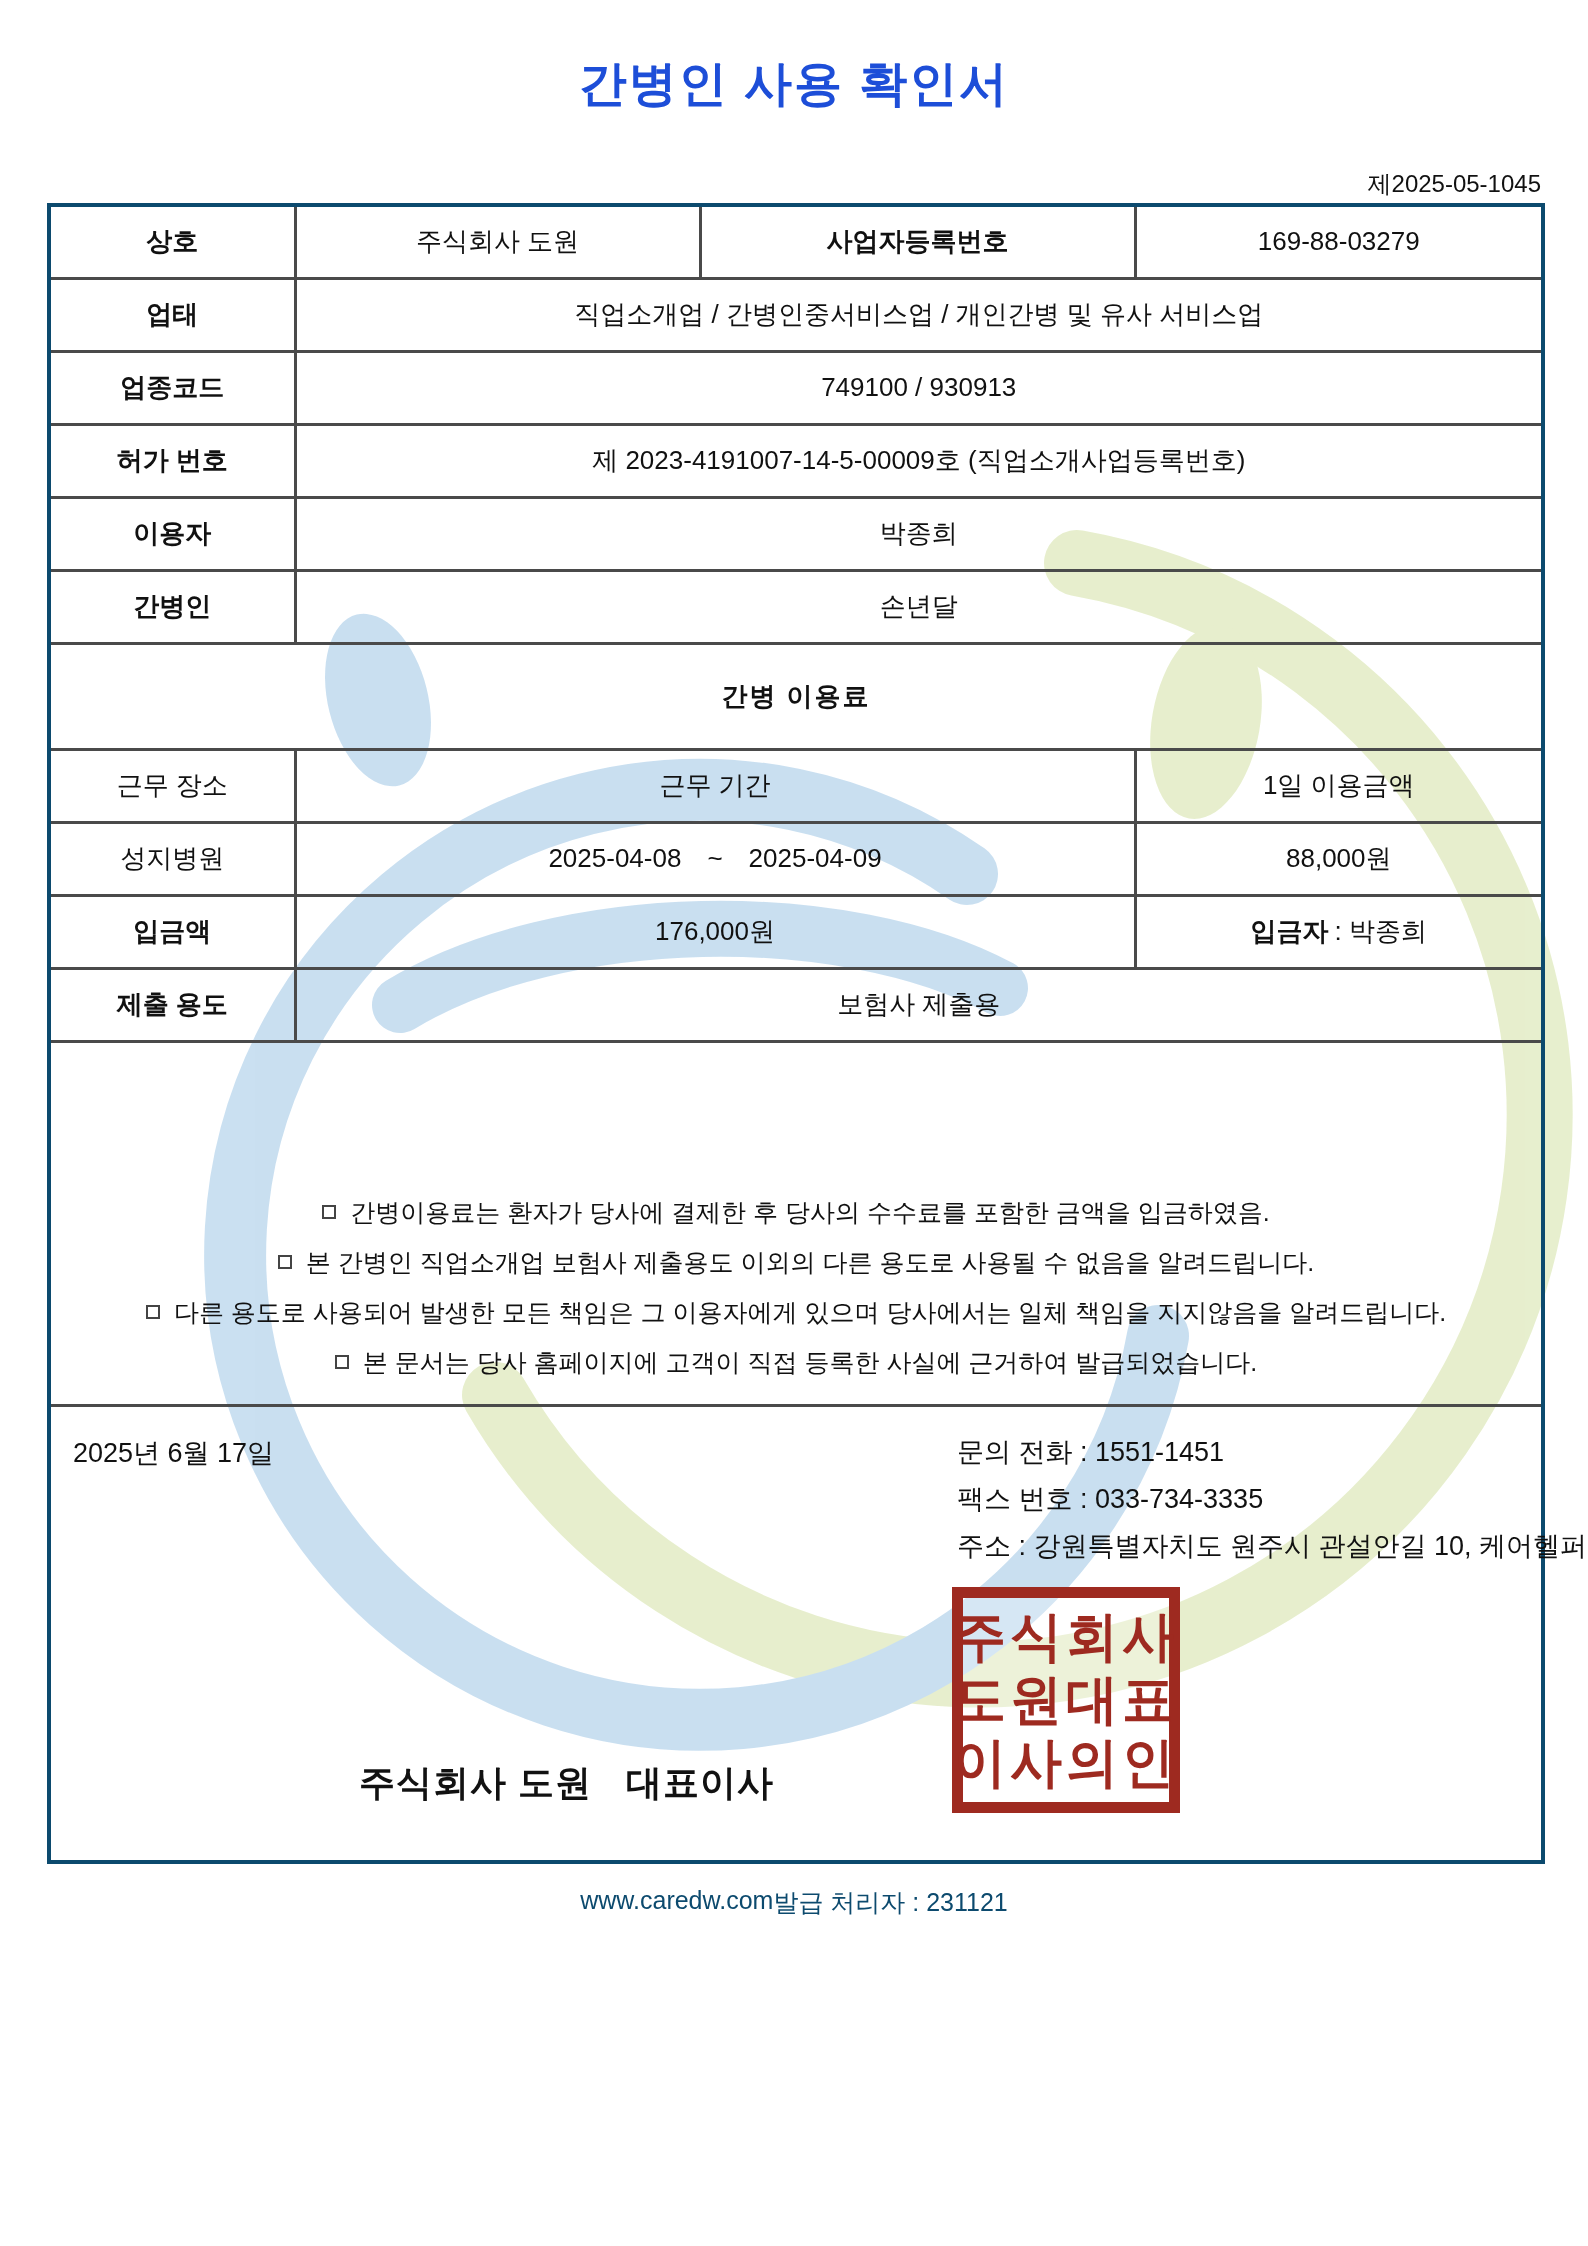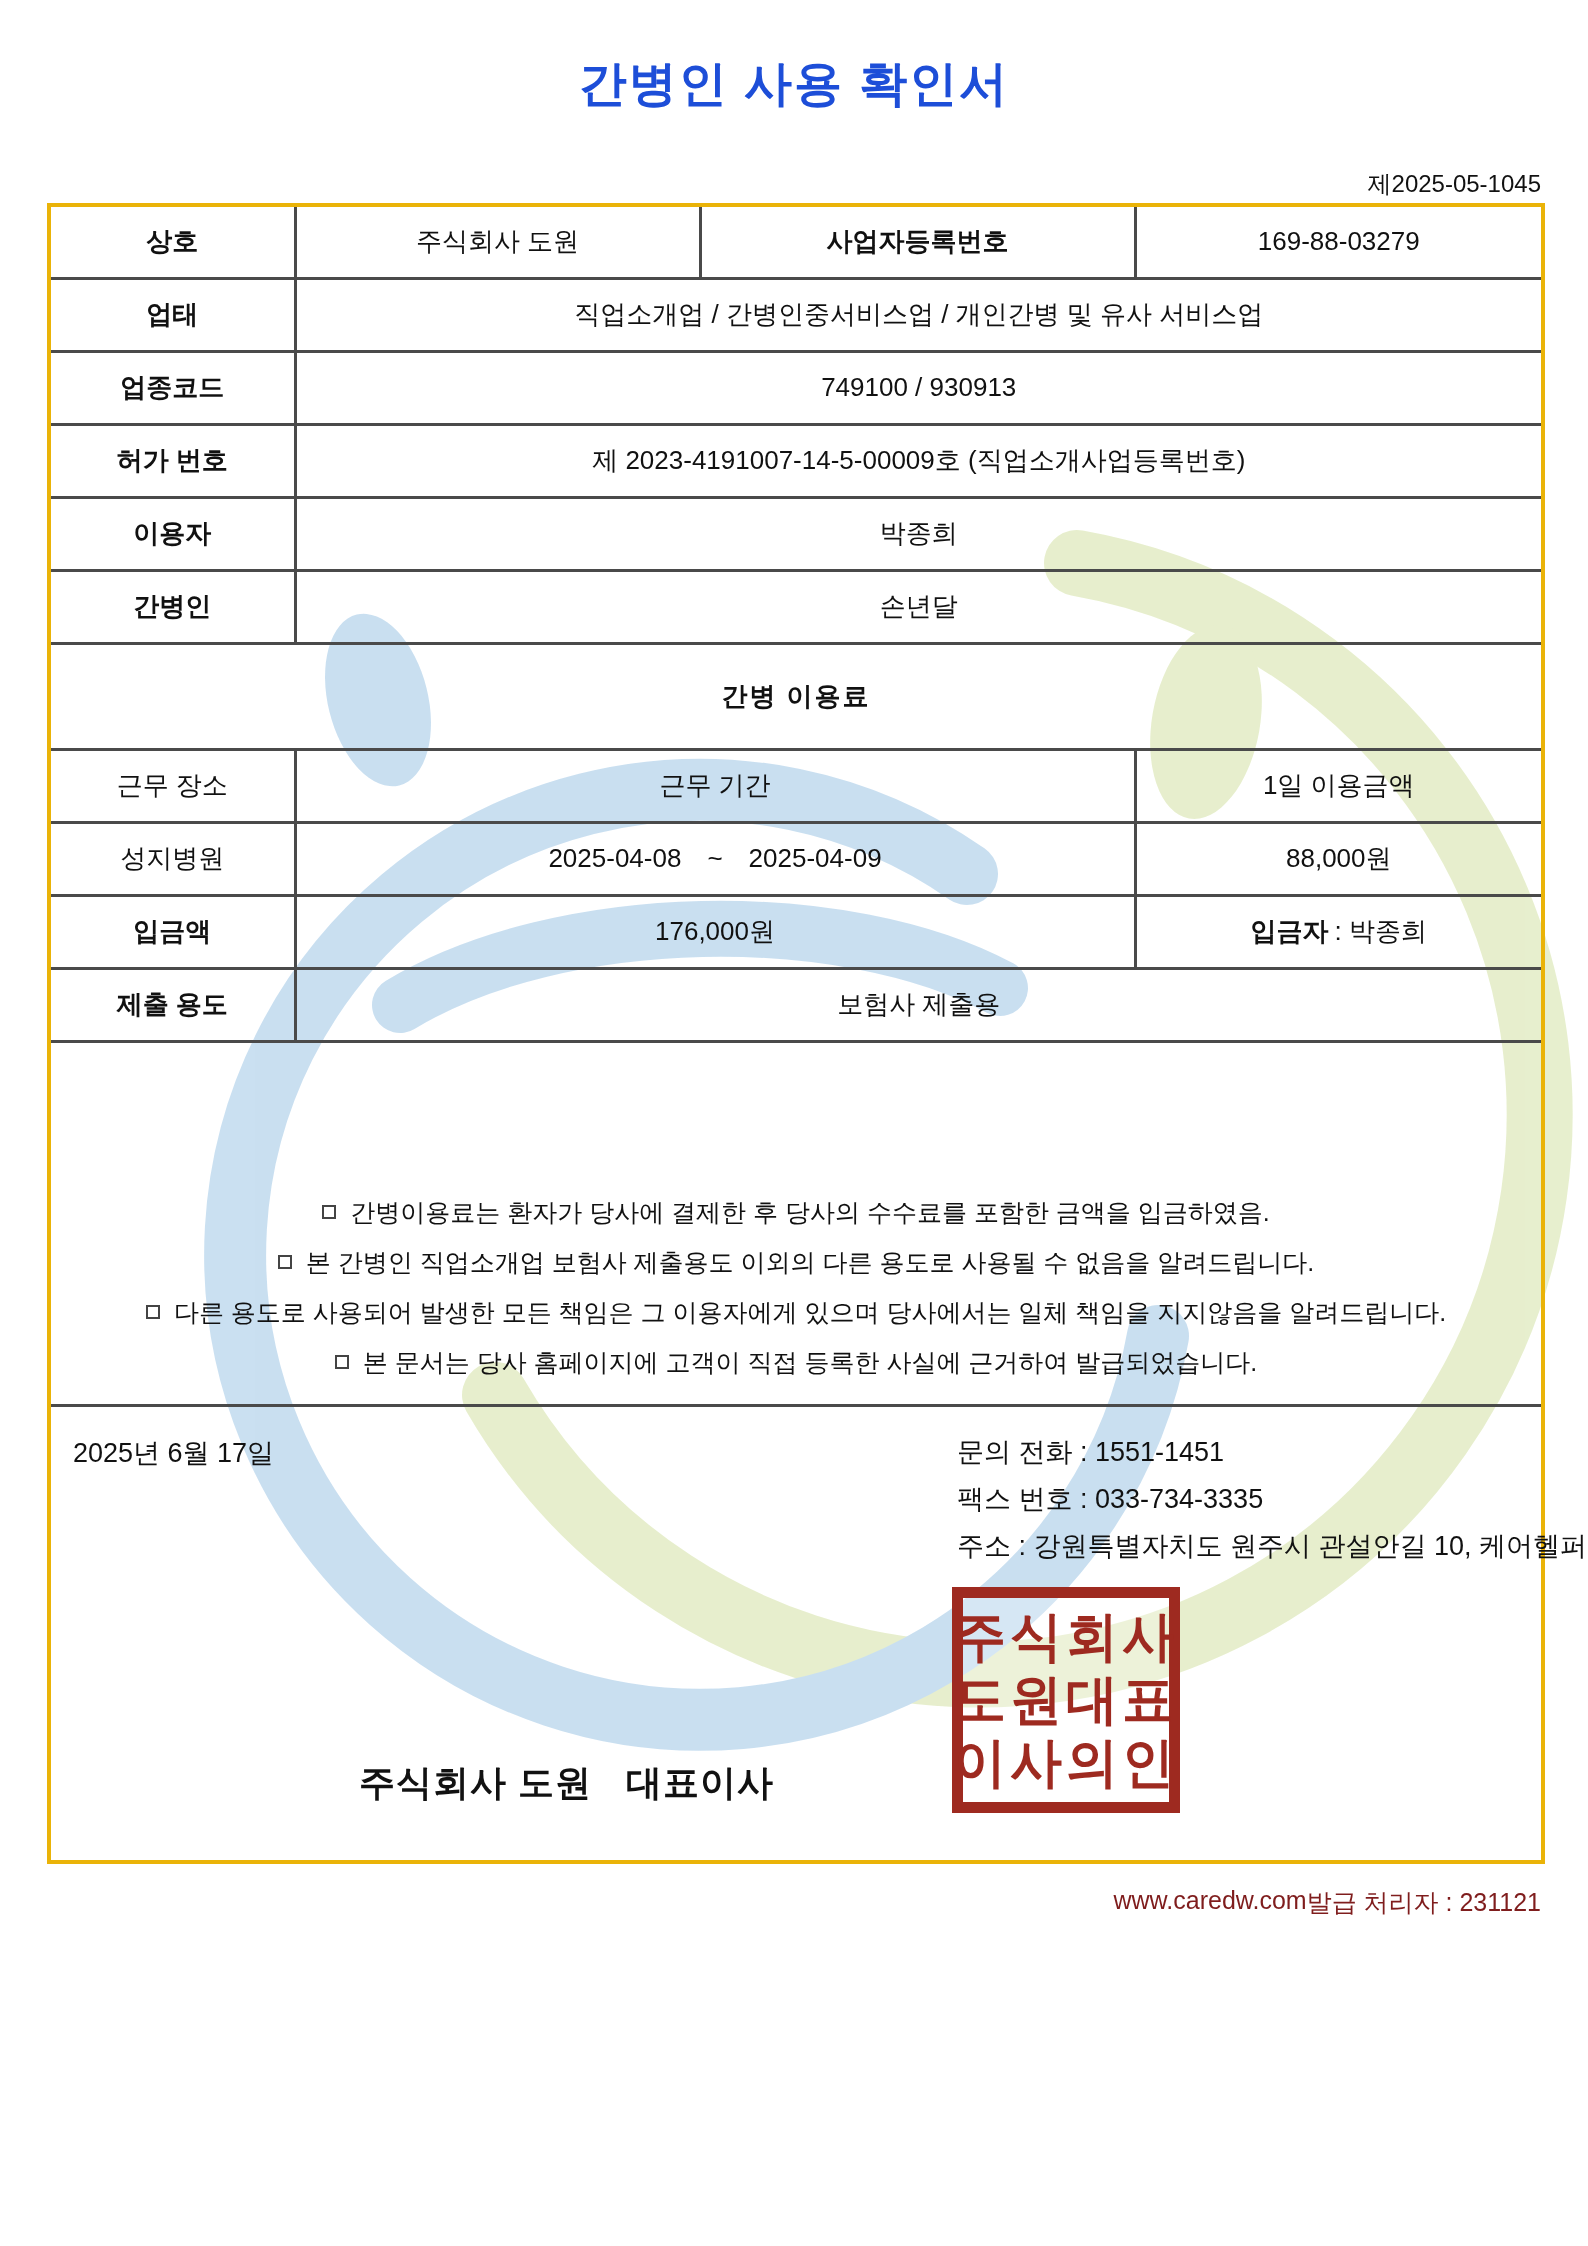--- a/index.html
+++ b/index.html
@@ -18,21 +18,21 @@
   .doc-number{
     text-align:right;font-size:24px;margin-top:52px;margin-bottom:3px;color:#111;
   }
   table.main{
     width:1494px;border-collapse:collapse;table-layout:fixed;background:transparent;
   }
   table.main td{
     border:3px solid #4a4a4a;text-align:center;vertical-align:middle;
     font-size:26px;padding:0 8px;color:#111;background:transparent;
   }
-  table.main{border:4px solid #eab308;}
+  table.main{border:4px solid #0c4a6e;}
   td.lbl{font-weight:bold;}
   tr.r{height:73px;}
   tr.band{height:106px;}
   td.band-cell{font-size:40px;font-weight:bold;letter-spacing:2px;}
   tr.hdr td{font-weight:normal;}
   .tilde{display:inline-block;margin:0 26px;}
   .payer-label{font-weight:bold;}
   .payer-value{font-weight:normal;margin-left:6px;}
   
   td.notes-cell{height:361px;text-align:left;vertical-align:top;padding:0;}
@@ -53,22 +53,22 @@
     position:absolute;left:893px;top:180px;width:206px;height:204px;
     border:11px solid #9e2a20;background:rgba(255,255,255,0.25);
     display:flex;flex-direction:column;justify-content:center;align-items:center;
   }
   .stamp-line{
     font-size:52px;line-height:63px;font-weight:900;color:#9e2a20;
     letter-spacing:4px;white-space:nowrap;transform:scaleY(1.04);
   }
   
   .page-footer{
-    width:1494px;display:flex;justify-content:flex-end;
-    margin-top:22px;font-size:25px;color:#7f1d1d;
+    width:1494px;display:flex;justify-content:center;
+    margin-top:22px;font-size:25px;color:#0c4a6e;
   }
 </style>
 </head>
 <body>
 
 <svg class="watermark" viewBox="0 0 1588 2246" xmlns="http://www.w3.org/2000/svg" aria-hidden="true">
   <g opacity="0.95">
 
     <path d="M 1077 563 A 560 560 0 1 1 495 1395" fill="none" stroke="#e6eecb" stroke-width="66" stroke-linecap="round"></path>
 

